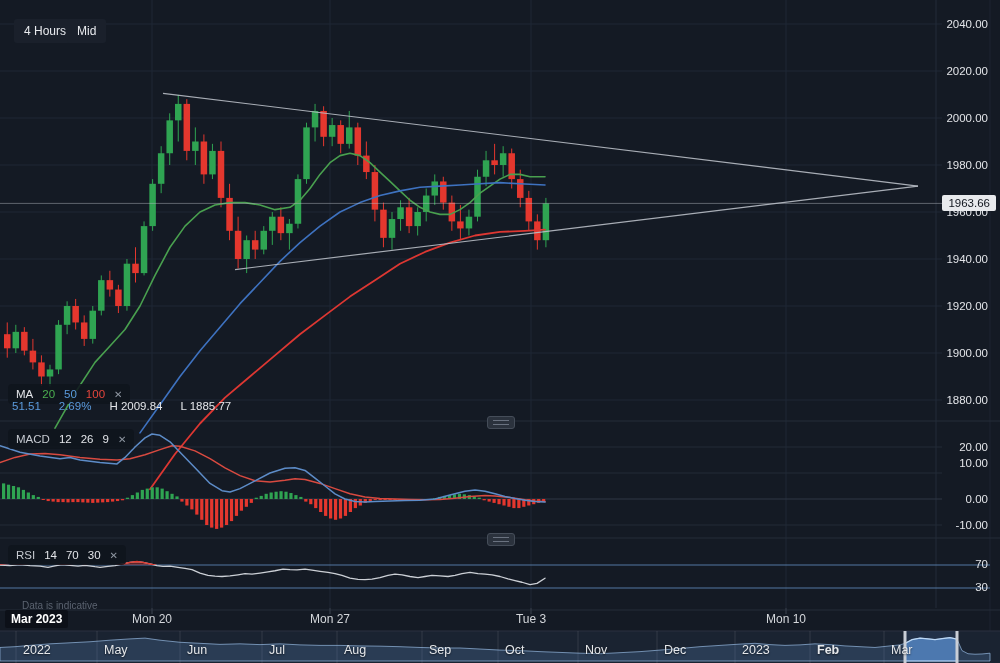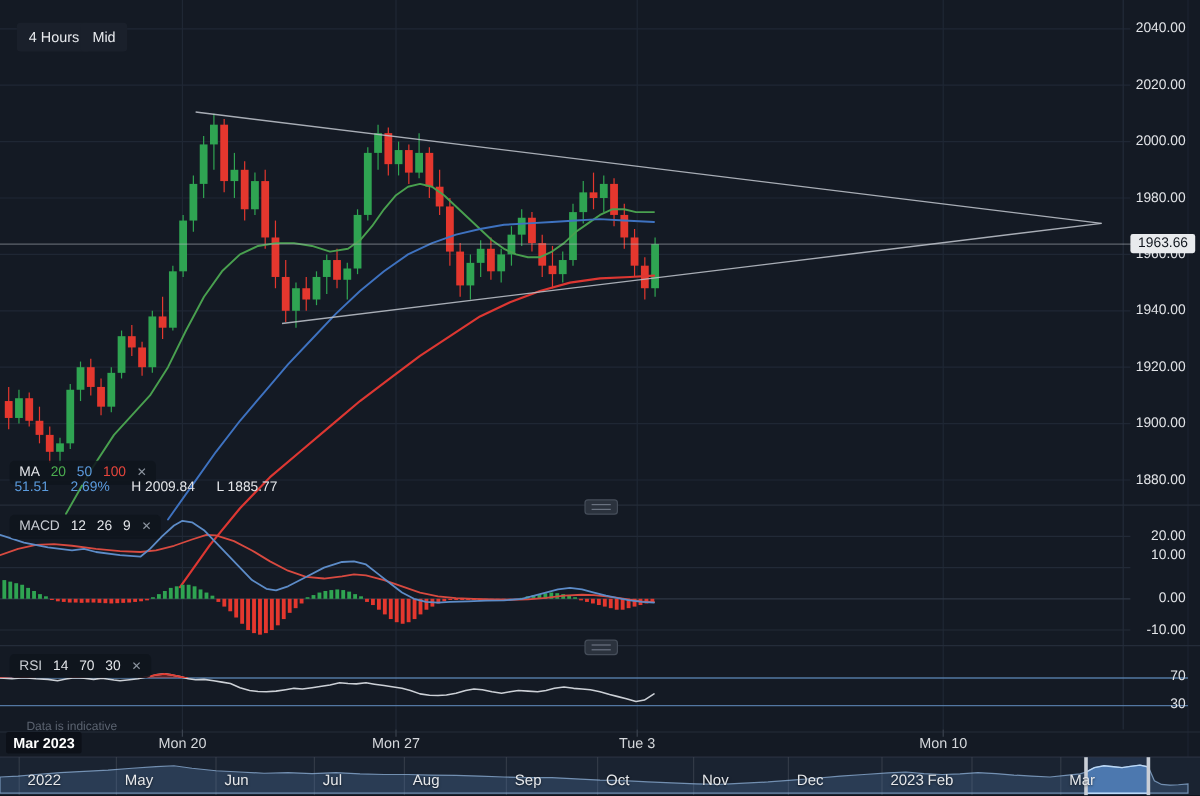--- a/index.html
+++ b/index.html
@@ -412,18 +412,18 @@
       <div class="nav-label" style="left: 23px;">2022</div>
       <div class="nav-label" style="left: 104px;">May</div>
       <div class="nav-label" style="left: 187px;">Jun</div>
       <div class="nav-label" style="left: 269px;">Jul</div>
       <div class="nav-label" style="left: 344px;">Aug</div>
       <div class="nav-label" style="left: 429px;">Sep</div>
       <div class="nav-label" style="left: 505px;">Oct</div>
       <div class="nav-label" style="left: 585px;">Nov</div>
       <div class="nav-label" style="left: 664px;">Dec</div>
       <div class="nav-label" style="left: 742px;">2023</div>
-      <div class="nav-label" style="left: 773px;">Feb</div>
+      <div class="nav-label" style="left: 817px; font-weight: bold;">Feb</div>
       <div class="nav-label" style="left: 891px;">Mar</div>
     </div>
 
   <div class="price-badge">1963.66</div>
 </div>
 
 </body></html>

